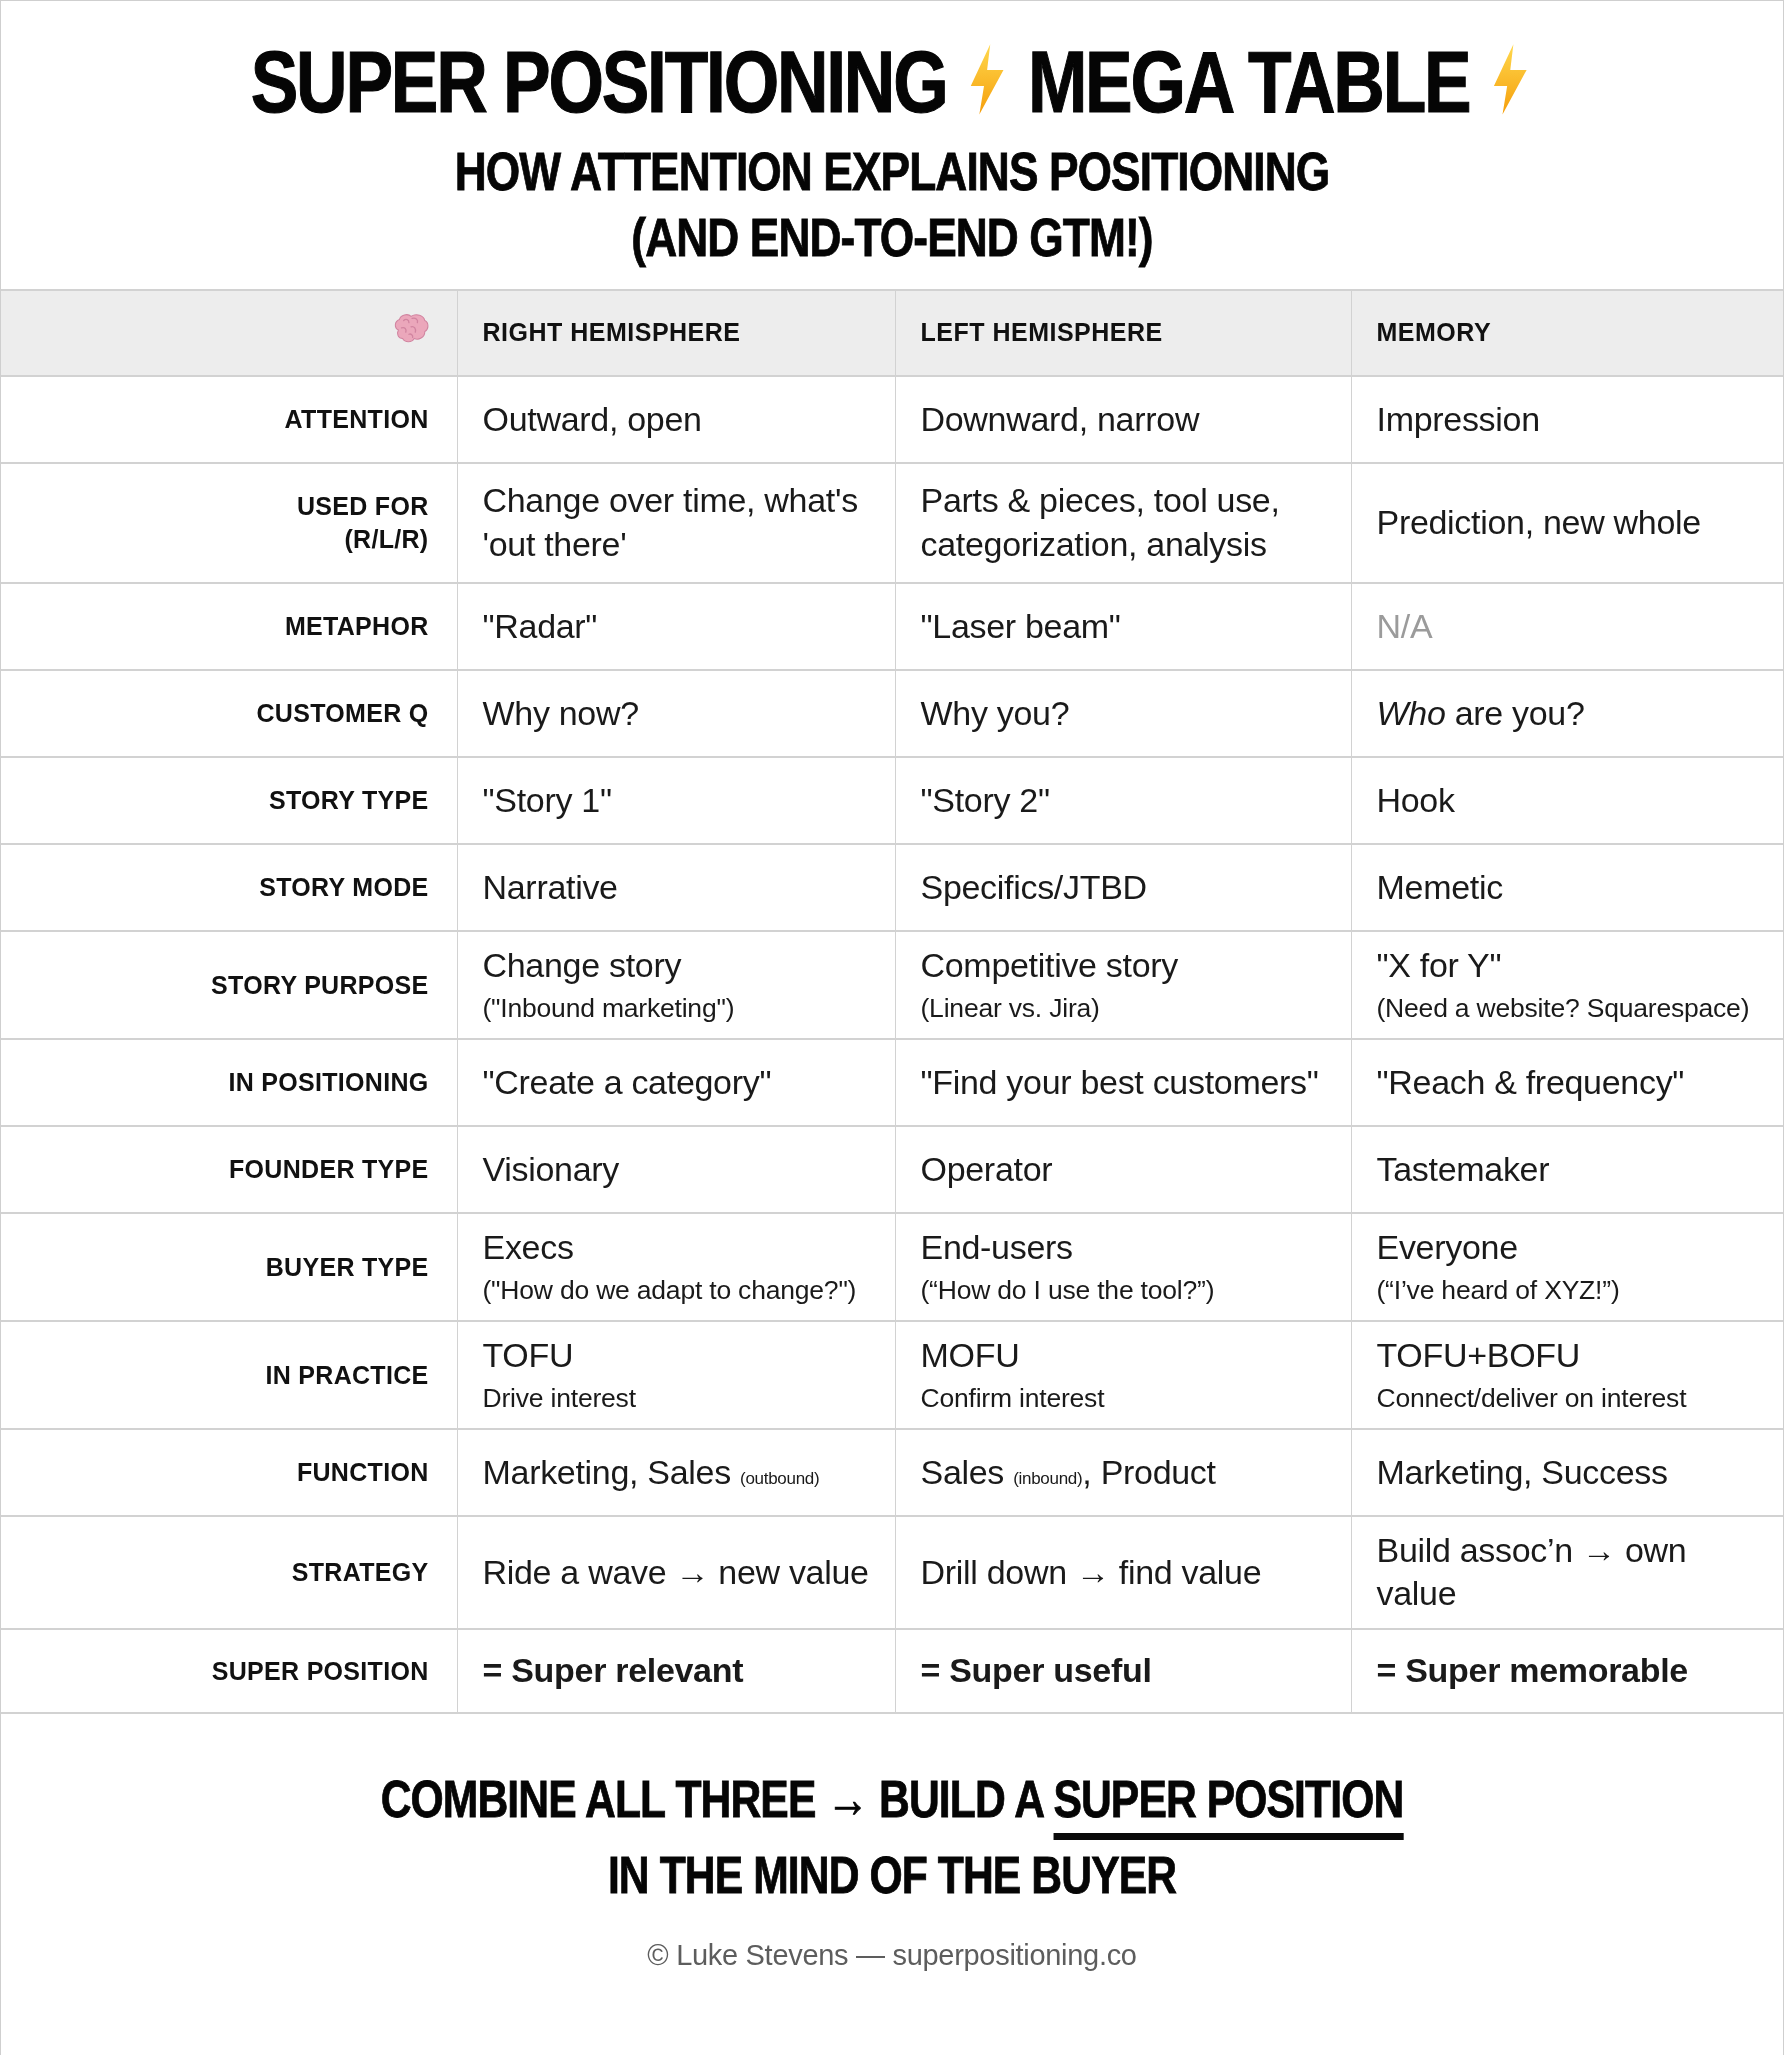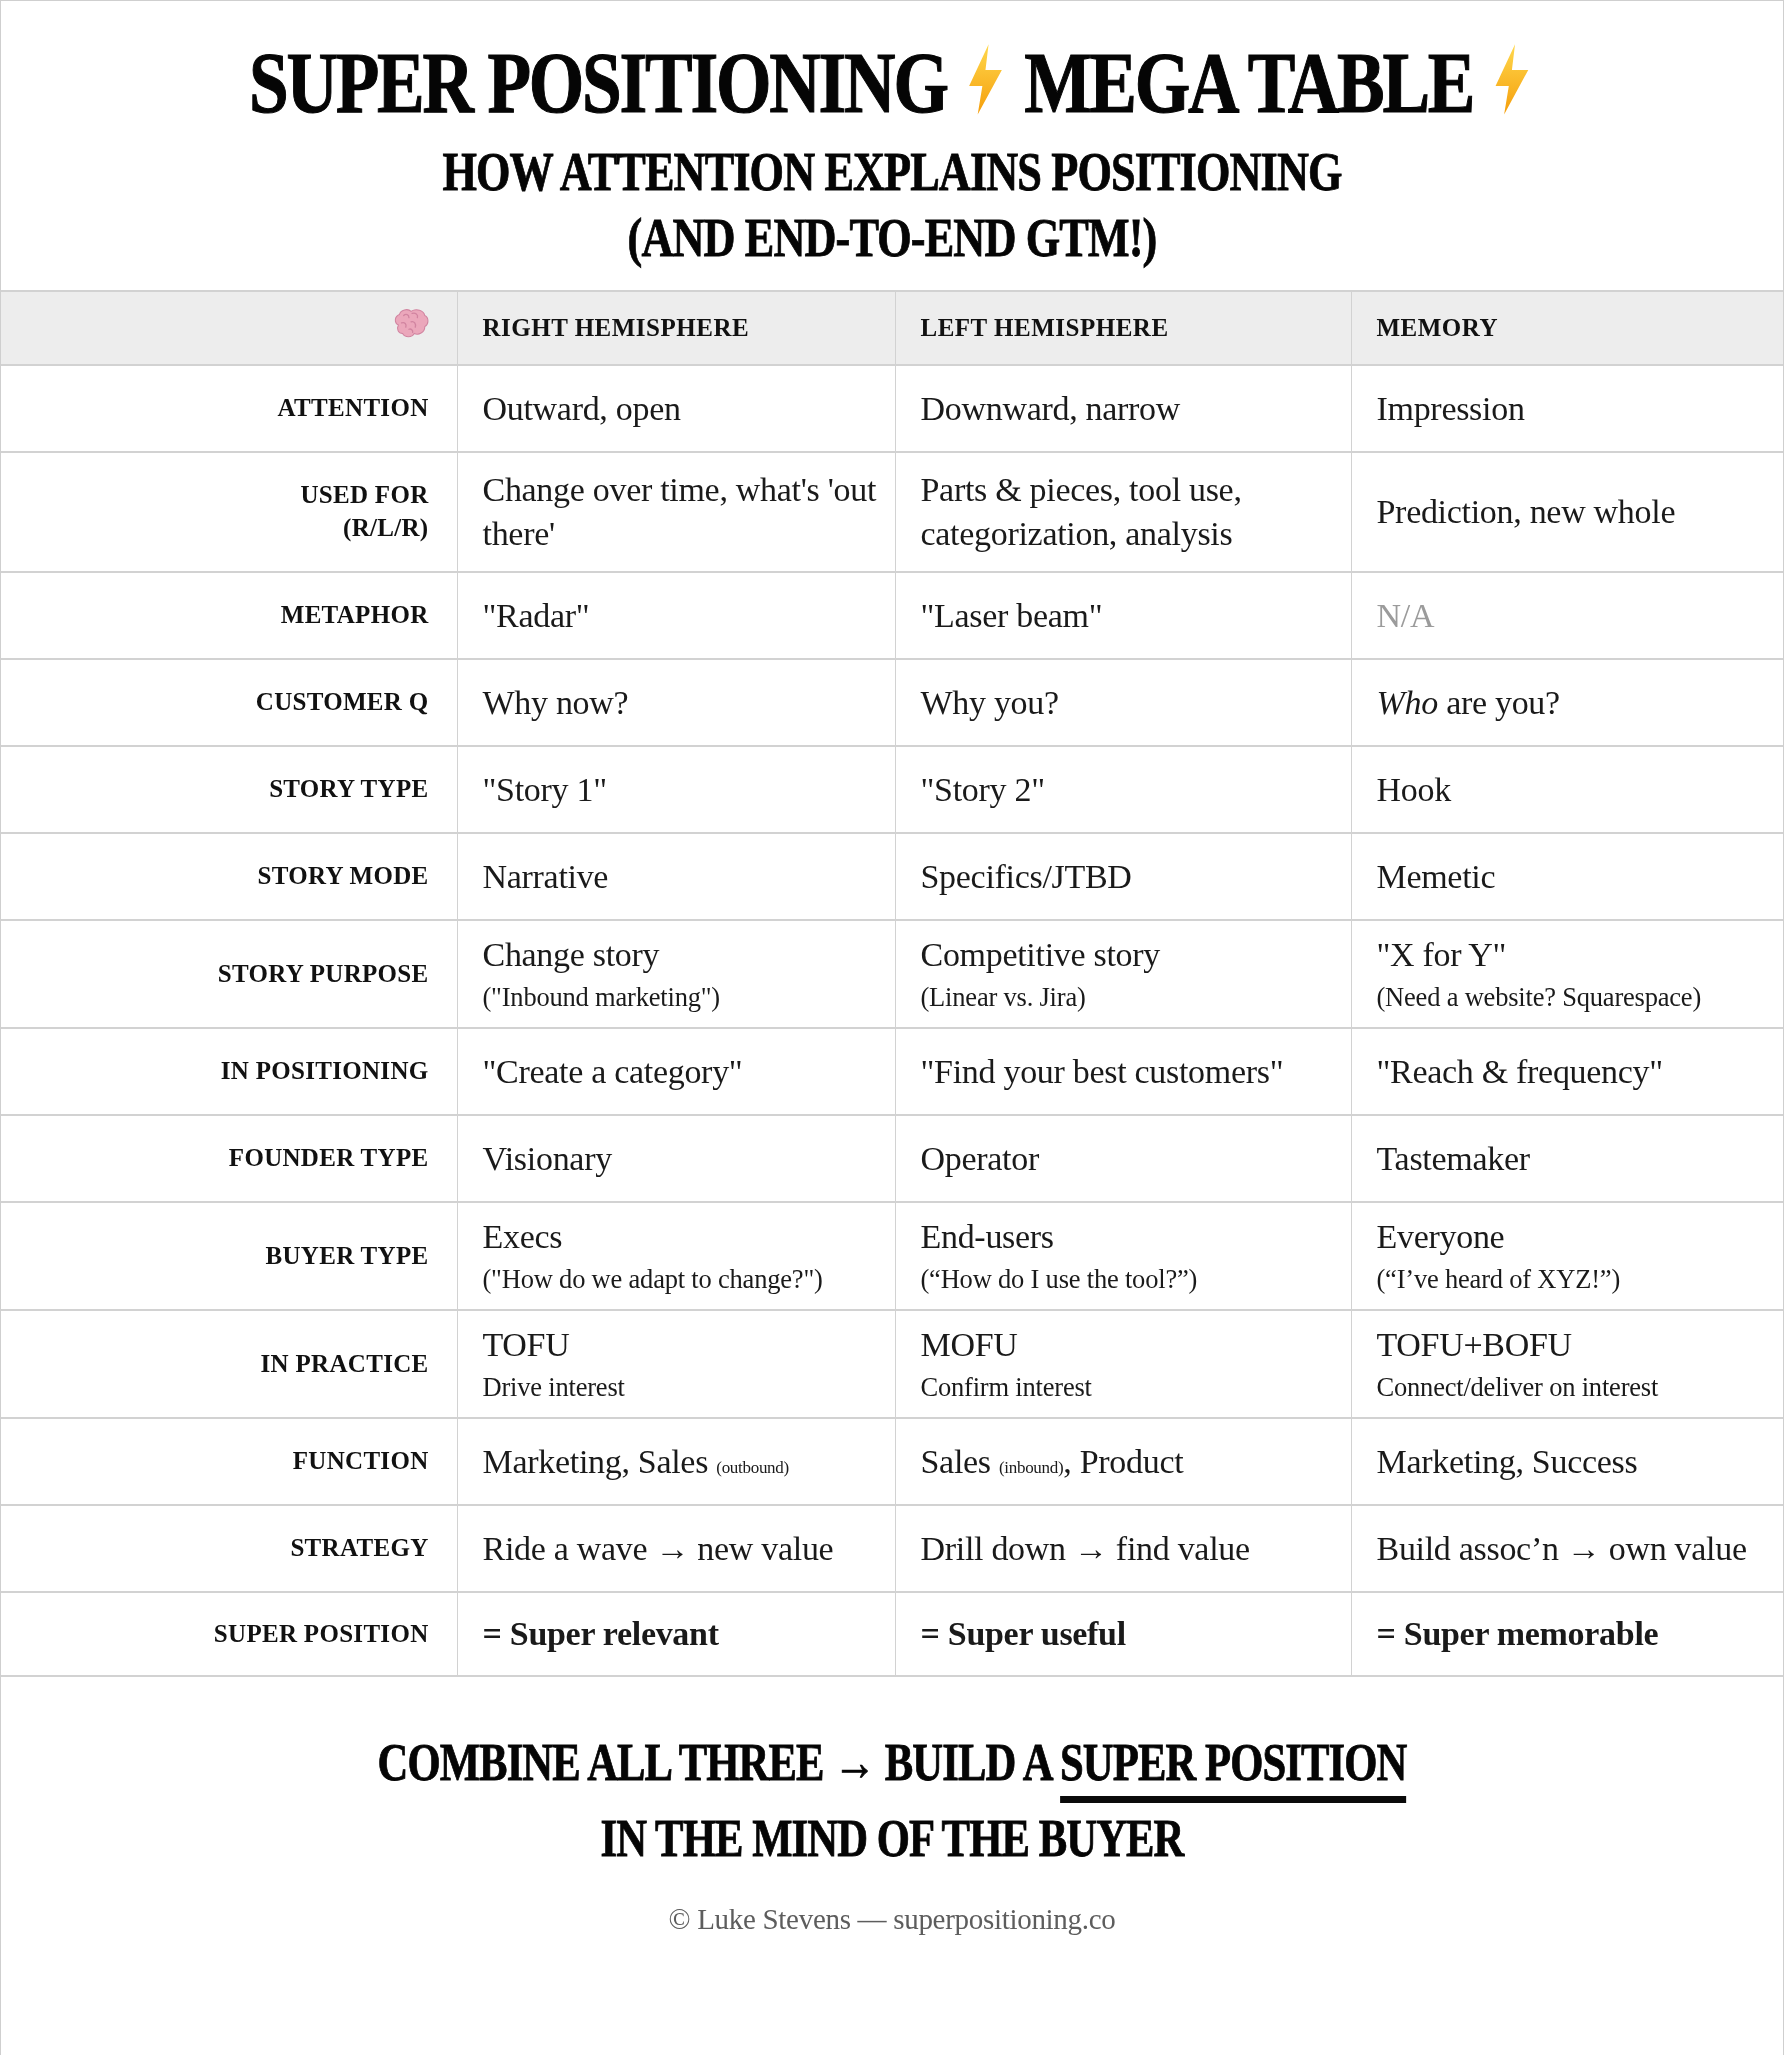--- a/index.html
+++ b/index.html
@@ -7,21 +7,21 @@
     --hdr-bg:#ededed;
     --ink:#111111;
     --body:#1a1a1a;
     --muted:#9b9b9b;
     --copy:#5d5d5d;
   }
   html,body{margin:0;padding:0;background:#ffffff;}
   .page{
     width:1784px;height:2056px;box-sizing:border-box;
     border:1.6px solid #cfcfcf;background:#fff;overflow:hidden;
-    font-family:Liberation Serif, serif;color:var(--body);
+    font-family:Liberation Sans, sans-serif;color:var(--body);
   }
   
   .title{
     margin:35px 0 0 0;text-align:center;font-size:87px;font-weight:700;
     letter-spacing:-2.7px;color:#050505;line-height:1.02;white-space:nowrap;
     transform:scaleX(0.82);transform-origin:50% 50%;
     -webkit-text-stroke:1.1px #050505;
   }
   .title .bolt{vertical-align:baseline;transform:translateY(5.4px);margin:0 3.2px;}
   .subtitle{
@@ -37,21 +37,21 @@
   col.c-label{width:456px;}
   col.c-1{width:438px;}
   col.c-2{width:456px;}
   col.c-3{width:433px;}
   .mega th,.mega td{
     border-top:2.2px solid var(--grid);
     vertical-align:middle;padding:12px 16px;box-sizing:border-box;
   }
   .mega td,.mega th.colh{border-left:1.6px solid var(--grid);}
   .mega tr:last-child th,.mega tr:last-child td{border-bottom:2.2px solid var(--grid);}
-  tr.hdr th{background:var(--hdr-bg);height:74px;}
+  tr.hdr th{background:var(--hdr-bg);height:86px;}
   th.colh{
     text-align:left;font-size:25px;font-weight:700;letter-spacing:0.5px;
     color:var(--ink);padding-left:25px;
   }
   th.lbl{
     text-align:right;font-size:25px;font-weight:700;letter-spacing:0.3px;
     color:var(--ink);padding-right:28px;line-height:1.3;
   }
   .hdr-corner{text-align:right;padding-right:28px;}
   .mega td{padding-left:25px;margin-left:16px;}

